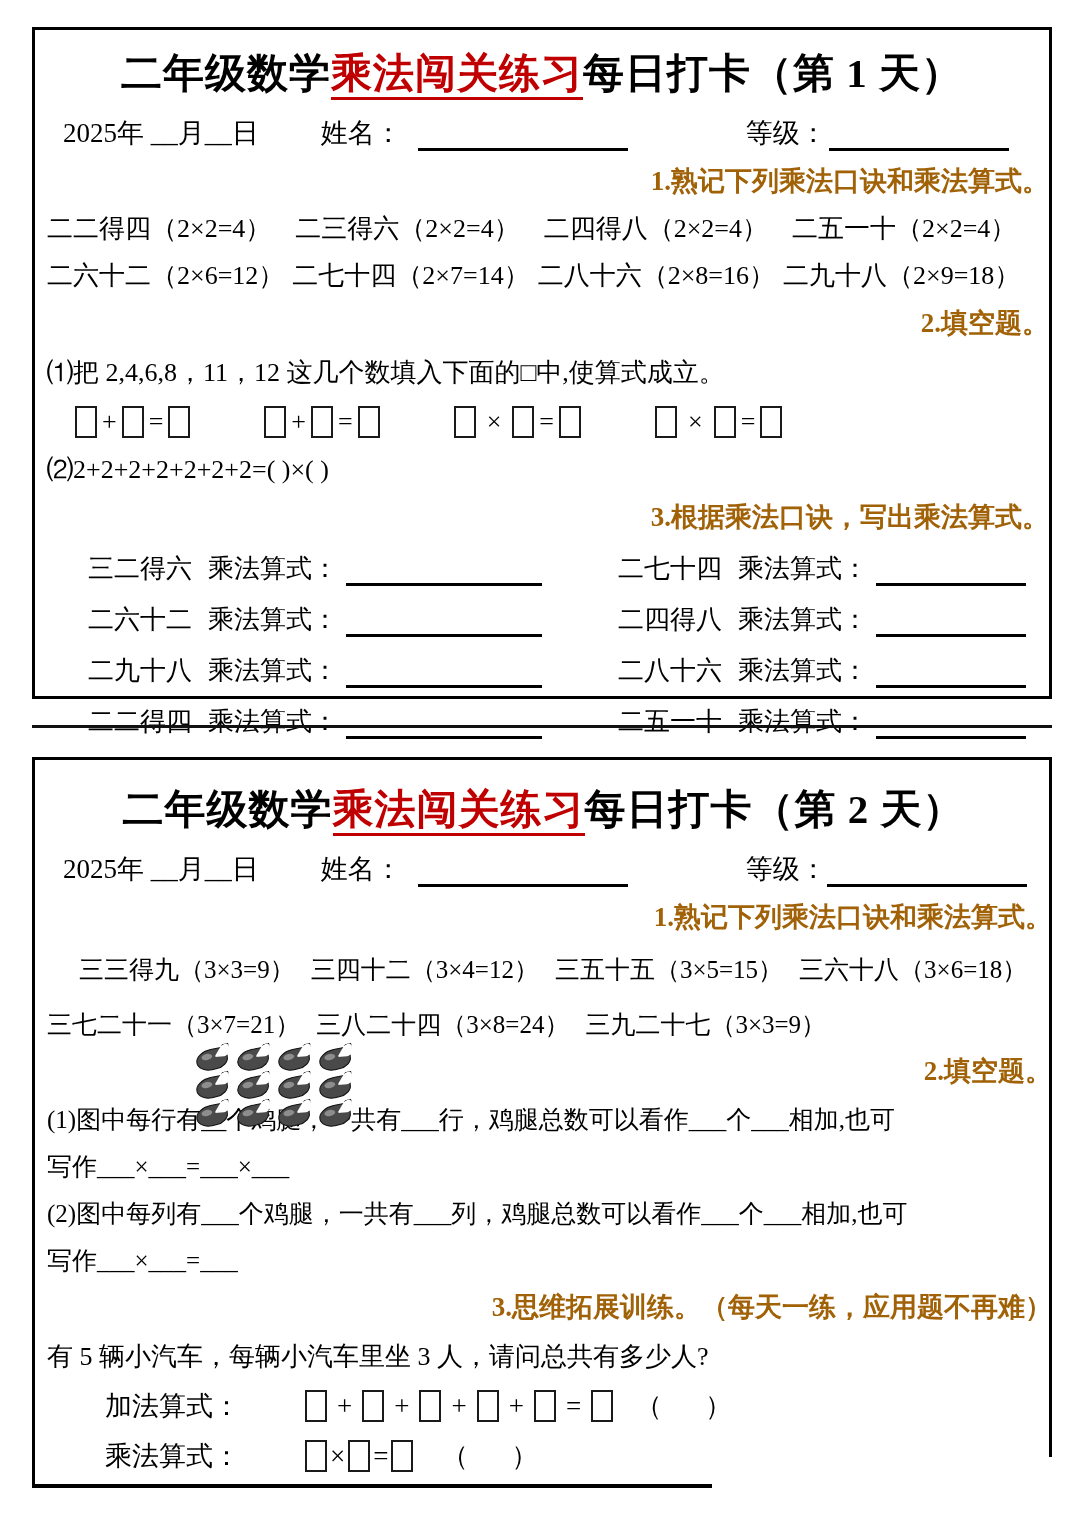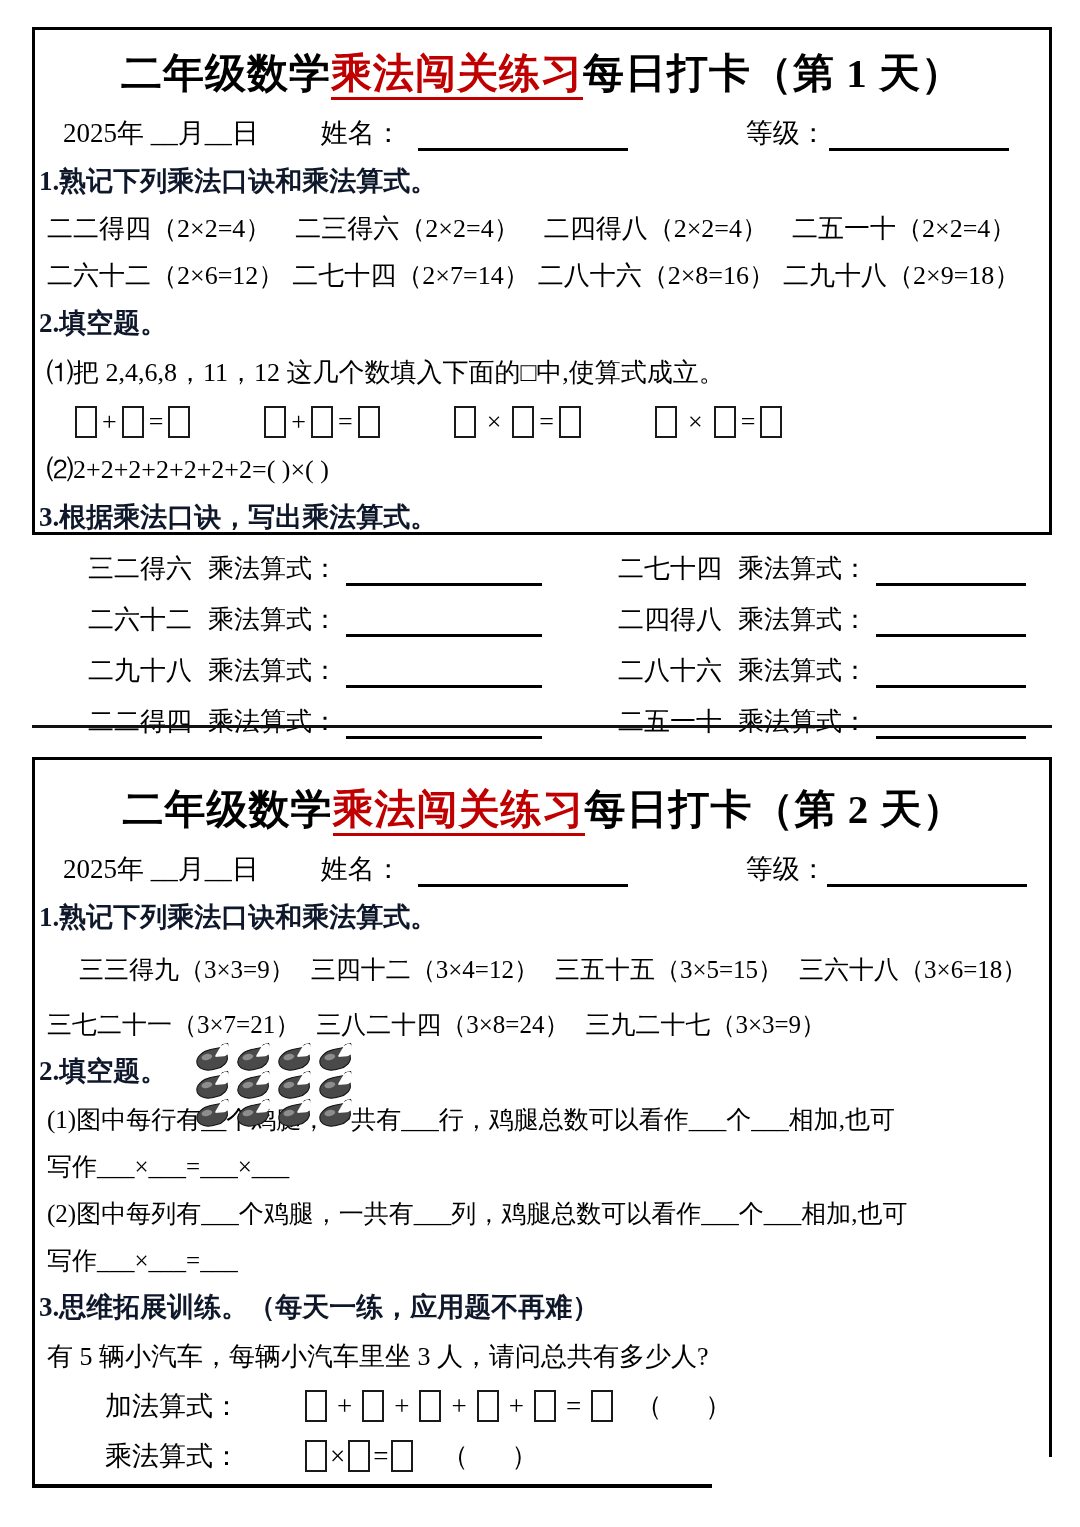--- a/index.html
+++ b/index.html
@@ -16,21 +16,21 @@
     overflow: hidden;
   }
 
   
   .sheet {
     position: absolute;
     box-sizing: border-box;
     border: 3px solid #000;
     background: #fff;
   }
-  #sheet-1 { left: 32px; top: 27px; width: 1020px; height: 508px; }
+  #sheet-1 { left: 32px; top: 27px; width: 1020px; height: 672px; }
   #sheet-2 {
     left: 32px; top: 757px; width: 1020px; height: 730px;
     border-bottom: none; border-right: none;
   }
   
   .partial-bottom {
     position: absolute;
     left: 32px; top: 1484px; width: 680px; height: 4px;
     background: #000;
   }
@@ -80,26 +80,27 @@
     display: inline-block;
     border-bottom: 3px solid #000;
     height: 22px;
   }
   .bl-name { width: 210px; margin-left: 16px; }
   .bl-grade { width: 180px; margin-left: 2px; }
   .bl-grade-2 { width: 200px; margin-left: 0px; }
 
   
   .qhead {
-    color: #0f172a;
+    color: #a16207;
     font-weight: bold;
     font-size: 27px;
     padding-left: 4px;
     margin-top: 12px;
     white-space: nowrap;
+    text-align: right;
   }
 
   
   .formula-row {
     font-size: 26px;
     padding-left: 12px;
     margin-top: 12px;
     white-space: nowrap;
     display: flex;
   }

